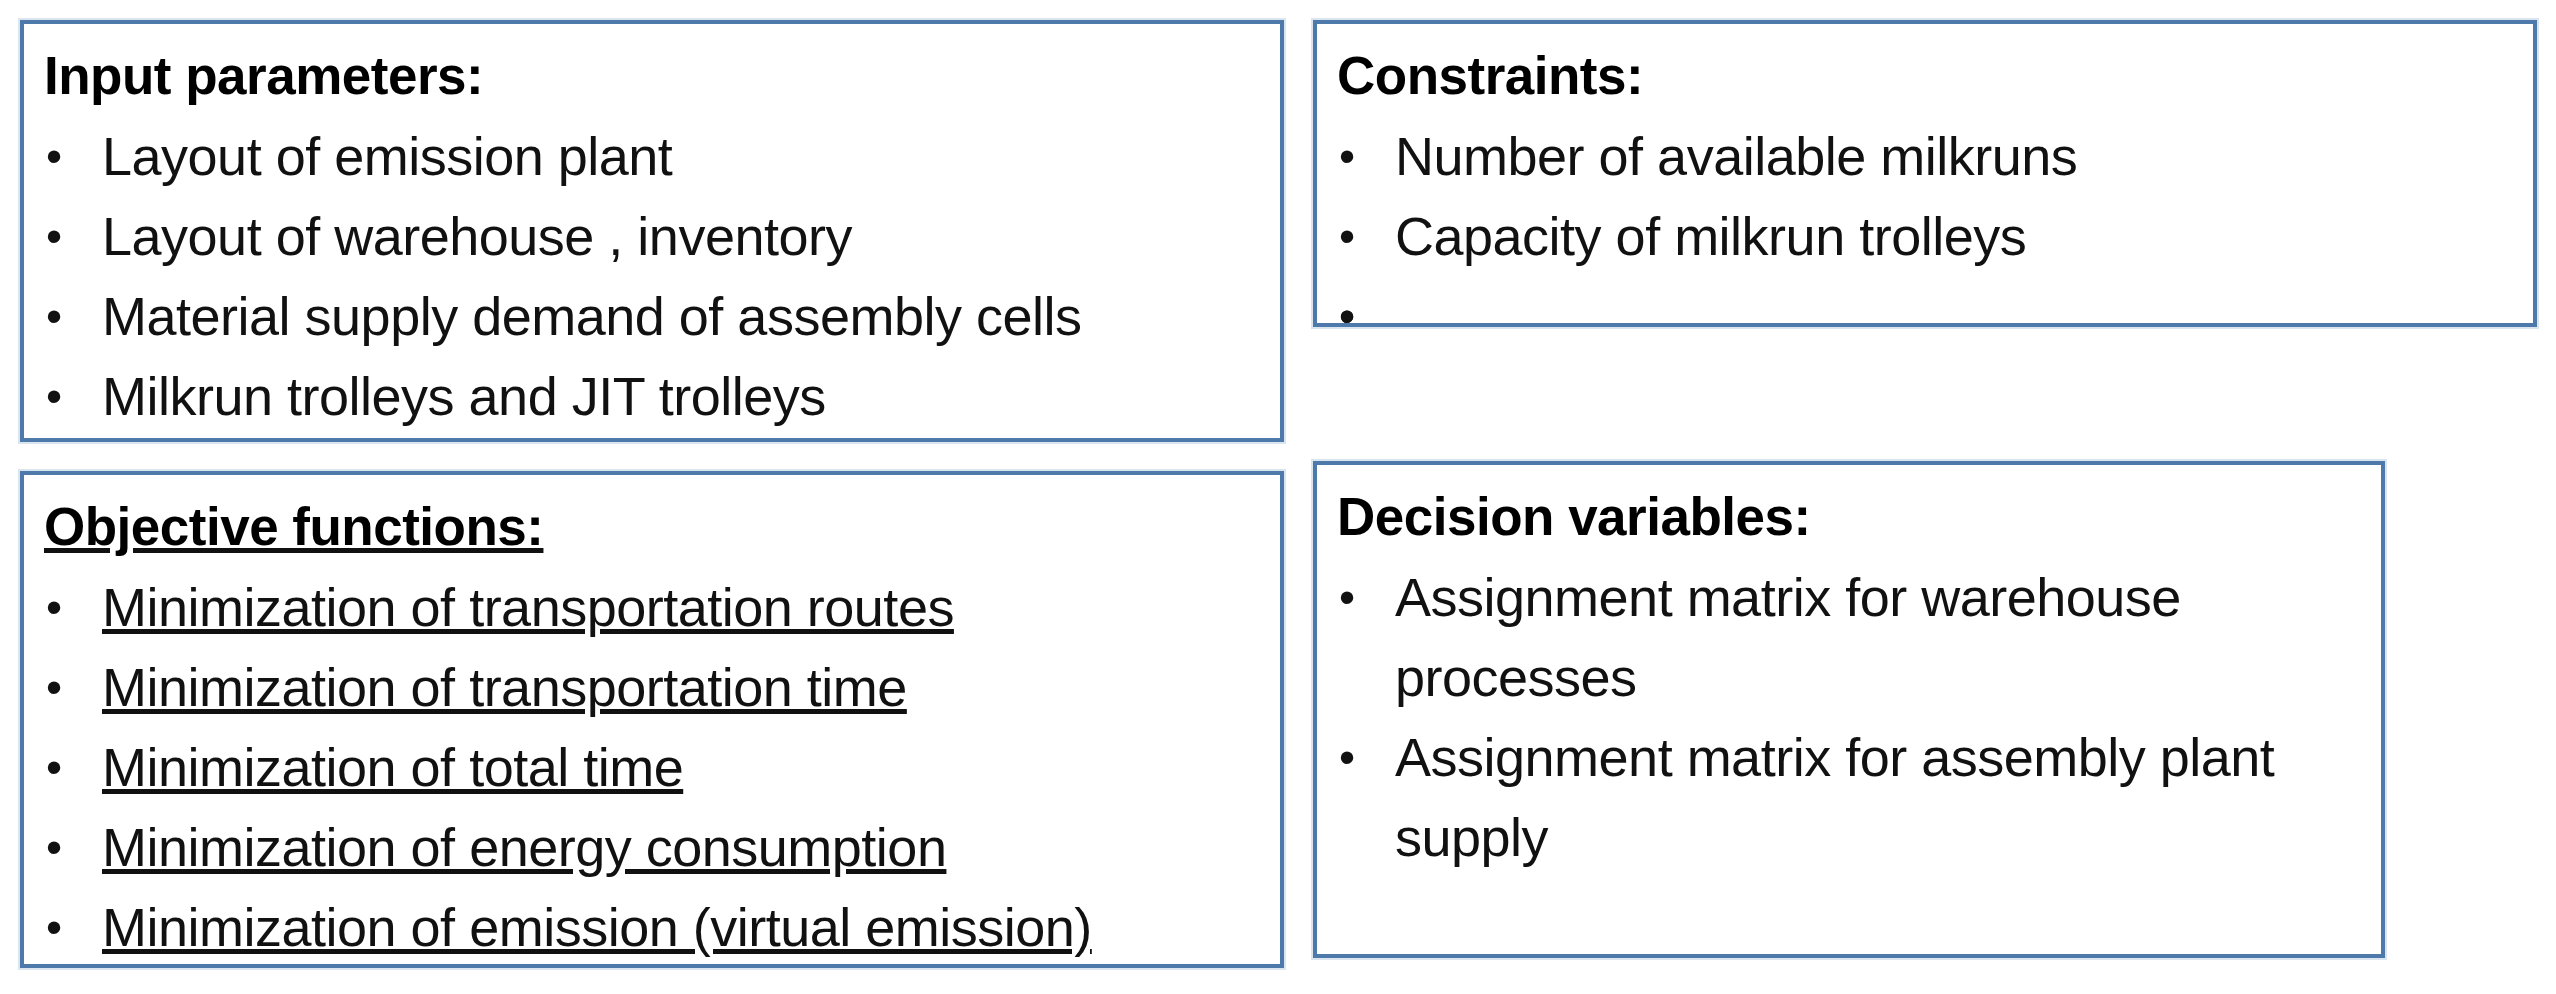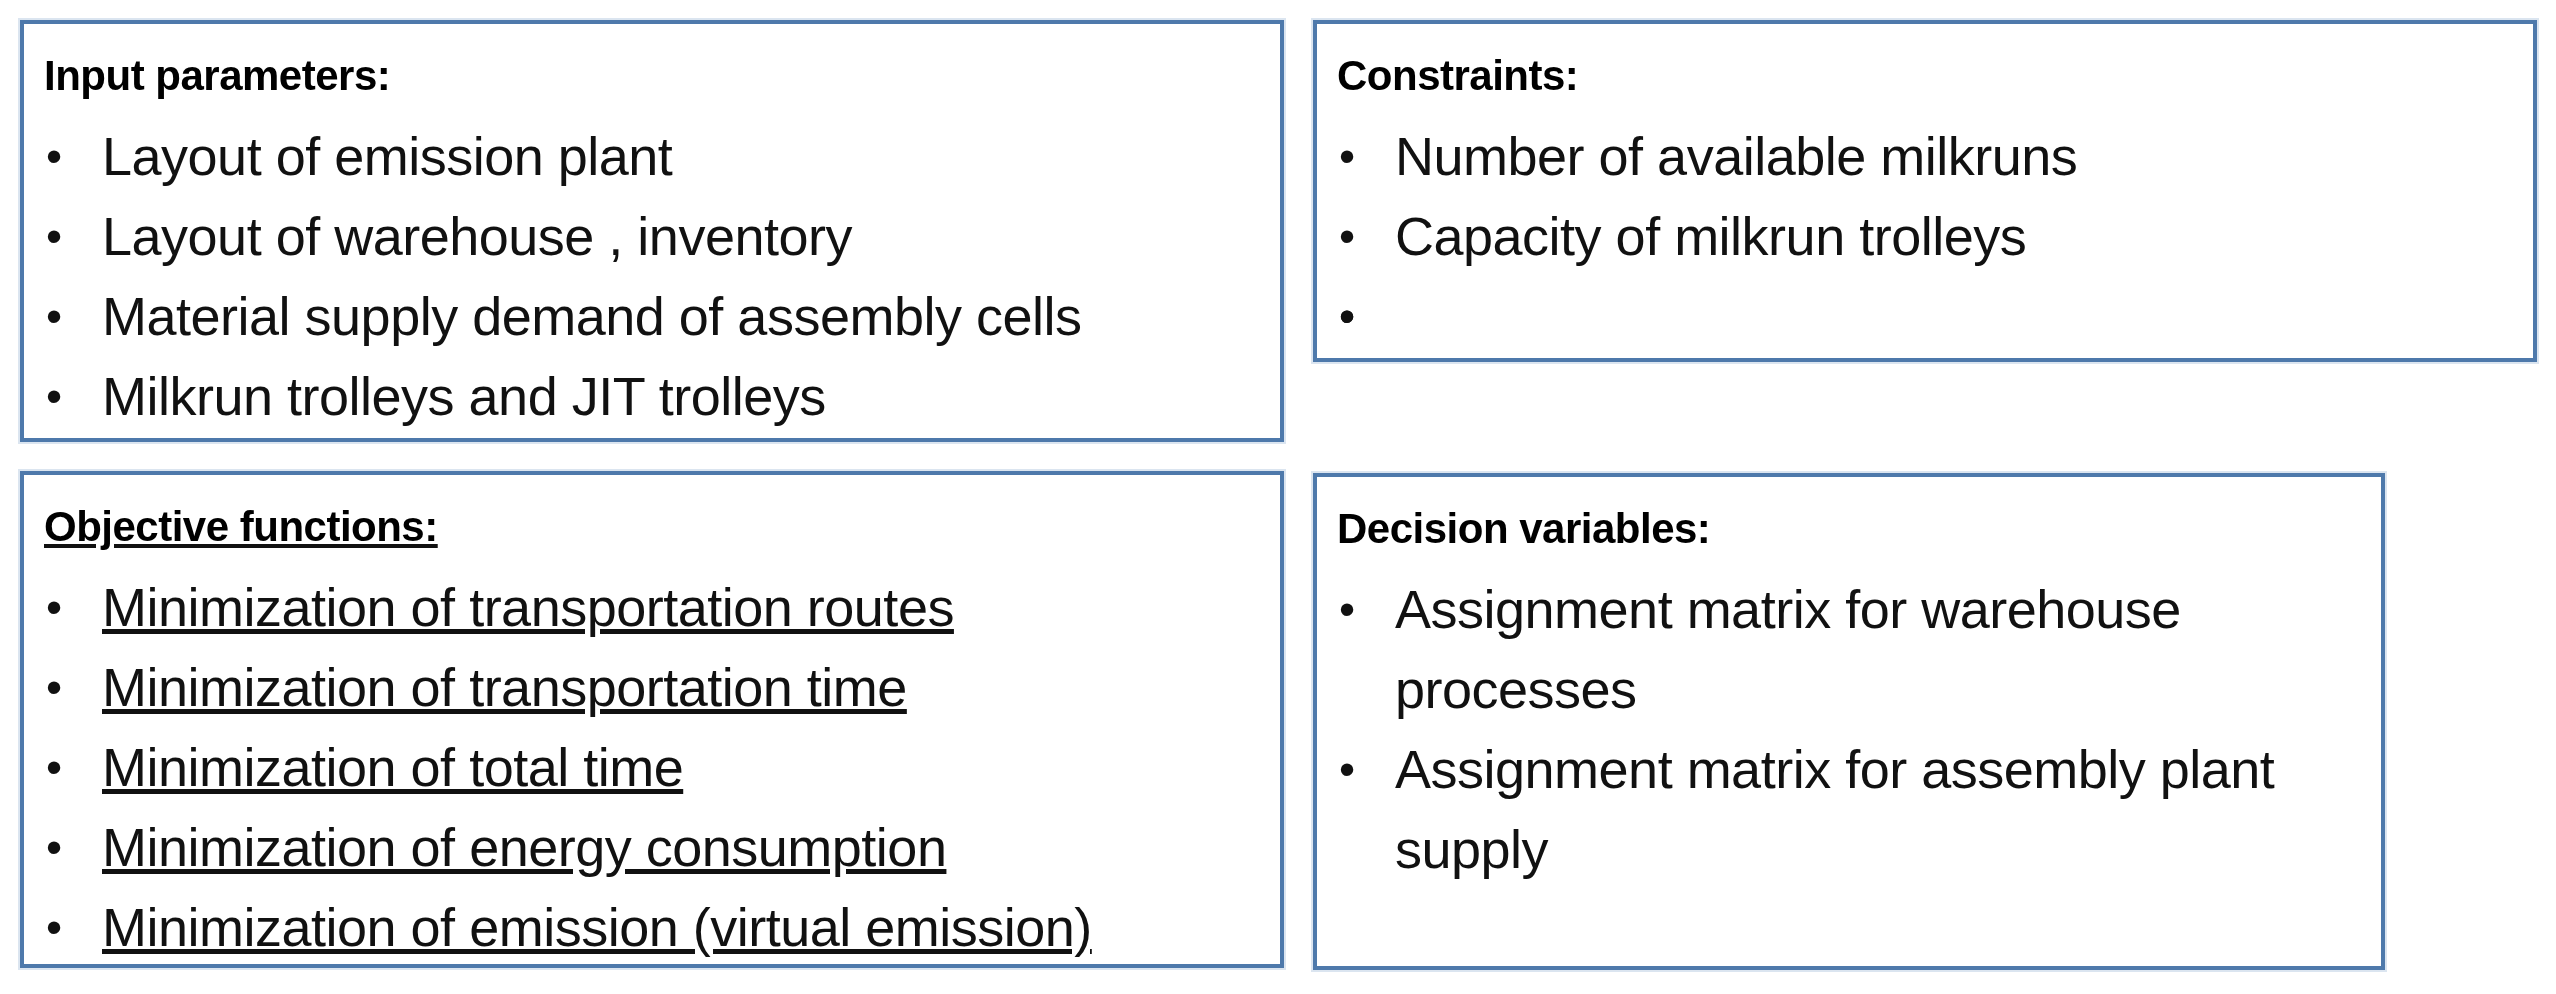--- a/index.html
+++ b/index.html
@@ -18,27 +18,27 @@
   .box {
     position: absolute;
     box-sizing: border-box;
     border: 4px solid #4e79ab;
     box-shadow: 0 0 0 2px #dbe5f0;
     background: #ffffff;
     padding: 12px 10px 0 20px;
     overflow: hidden;
   }
   .box-tl { left: 20px;   top: 20px;  width: 1264px; height: 422px; }
-  .box-tr { left: 1313px; top: 20px;  width: 1224px; height: 342px; }
+  .box-tr { left: 1313px; top: 20px;  width: 1224px; height: 307px; }
   .box-bl { left: 20px;   top: 471px; width: 1264px; height: 497px; text-decoration: underline; }
-  .box-br { left: 1313px; top: 473px; width: 1072px; height: 497px; }
+  .box-br { left: 1313px; top: 461px; width: 1072px; height: 497px; }
 
   .box h2 {
     margin: 0;
-    font-size: 42px;
+    font-size: 53px;
     line-height: 80px;
     font-weight: bold;
     color: #000000;
     letter-spacing: -0.5px;
     white-space: pre;
   }
   .box ul {
     list-style: none;
     margin: 0;
     padding: 0;

